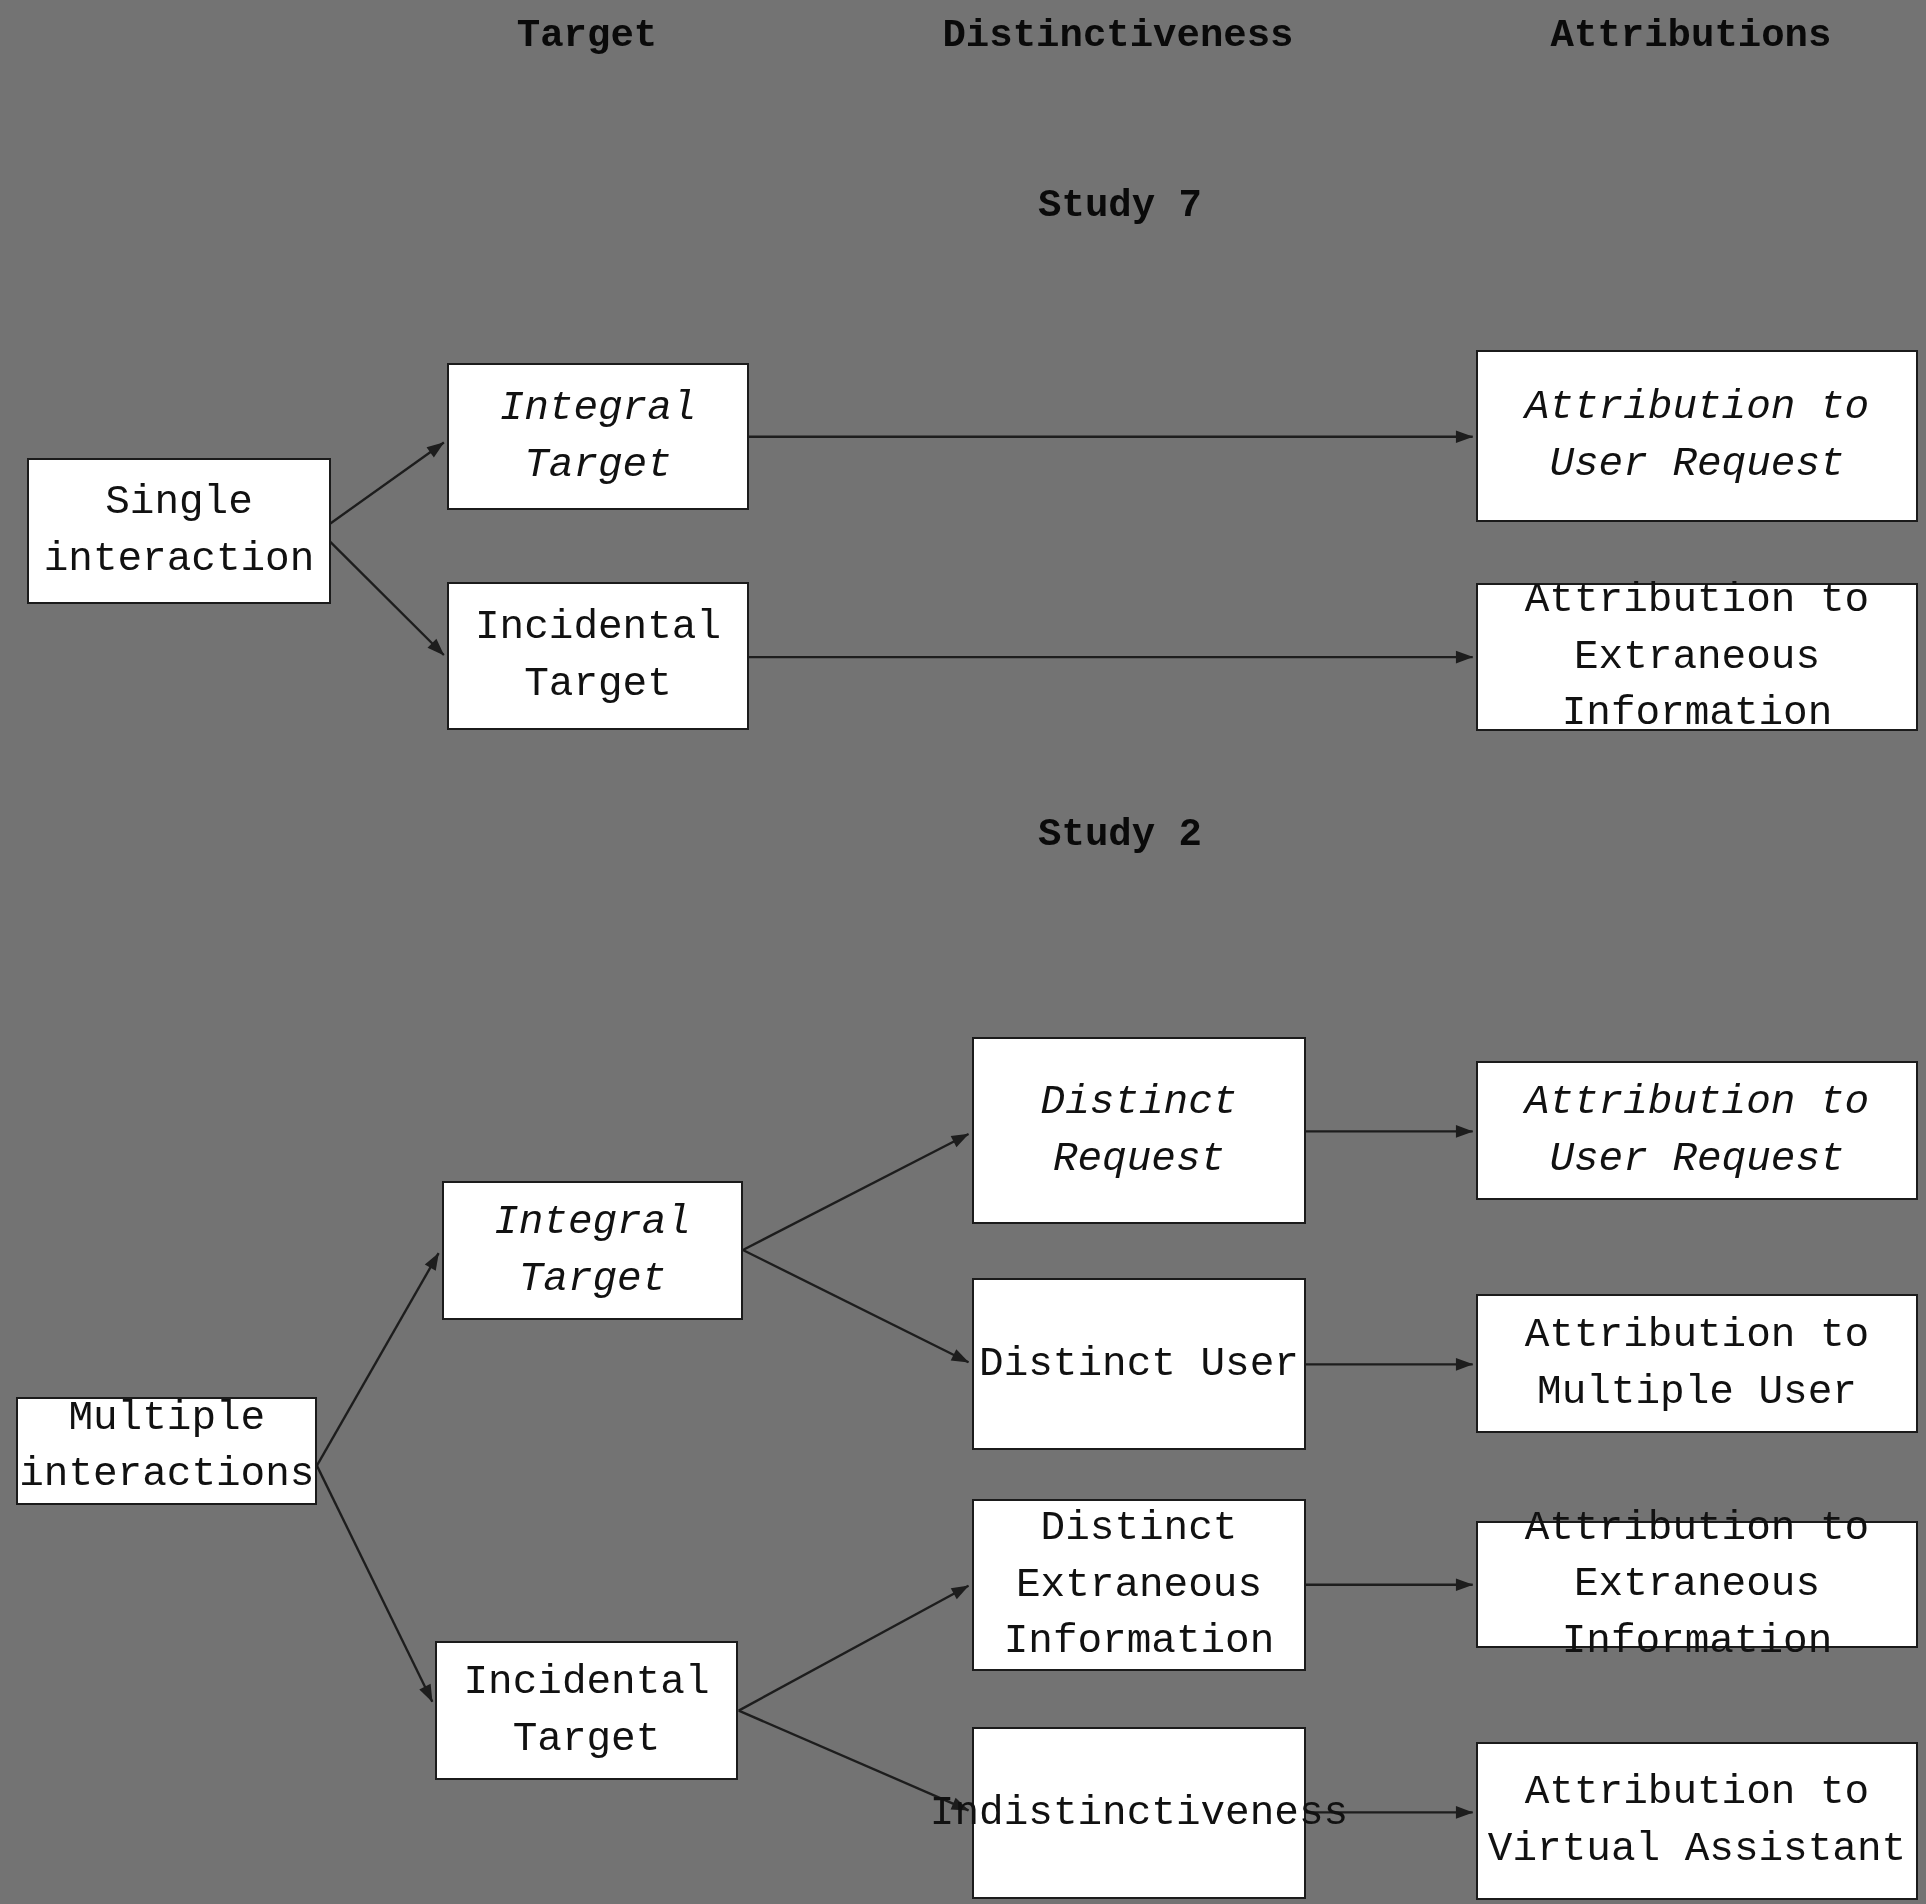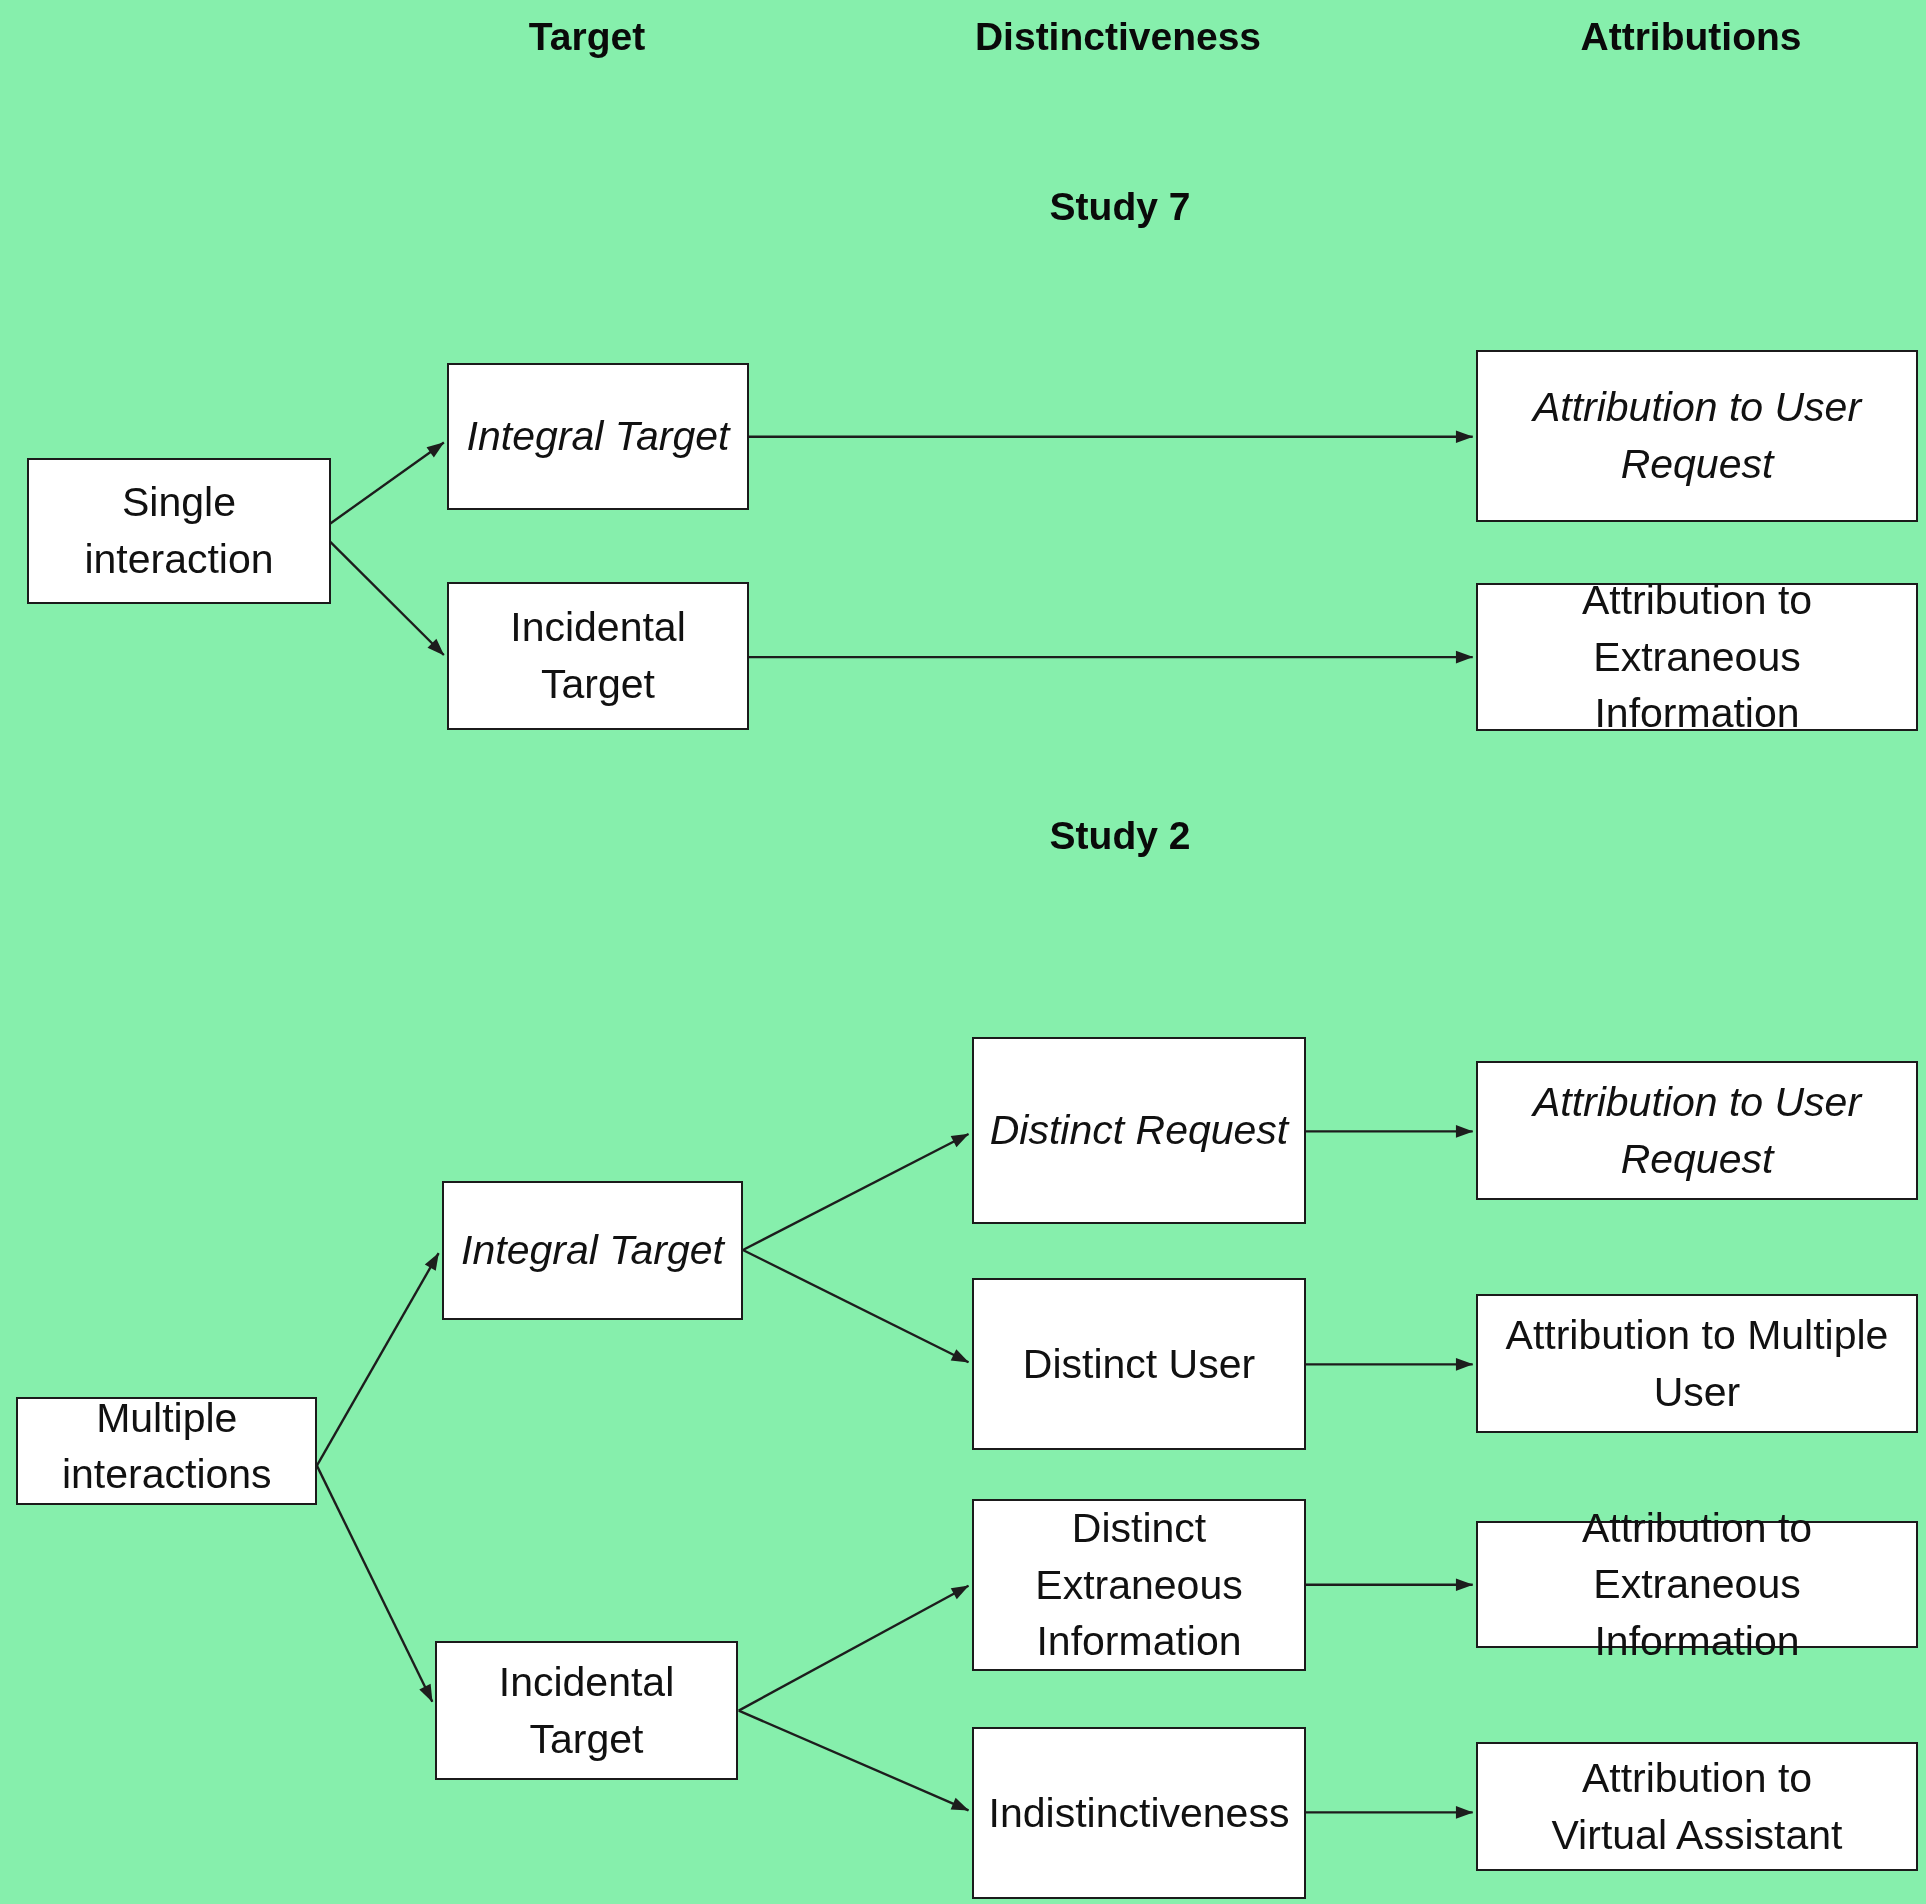--- a/index.html
+++ b/index.html
@@ -4,22 +4,22 @@
 <style>
   html, body {
     margin: 0;
     padding: 0;
     background: #ffffff;
   }
   #canvas {
     position: relative;
     width: 1926px;
     height: 1905px;
-    background: #86efac;
-    font-family: Liberation Sans, sans-serif;
+    background: #737373;
+    font-family: Liberation Mono, monospace;
     color: #000000;
     overflow: hidden;
   }
   .col-header, .study-title {
     position: absolute;
     transform: translateX(-50%);
     font-size: 39px;
     font-weight: bold;
     line-height: 47px;
     white-space: nowrap;
@@ -132,19 +132,19 @@
   <div class="node italic" style="left:1476px; top:1061px; width:442px; height:139px;">
     <span>Attribution to User Request</span>
   </div>
   <div class="node" style="left:1476px; top:1294px; width:442px; height:139px;">
     <span>Attribution to Multiple User</span>
   </div>
   <div class="node" style="left:1476px; top:1521px; width:442px; height:127px;">
     <span>Attribution to Extraneous
 Information</span>
   </div>
-  <div class="node" style="left:1476px; top:1742px; width:442px; height:129px;">
+  <div class="node" style="left:1476px; top:1742px; width:442px; height:158px;">
     <span>Attribution to
 Virtual Assistant</span>
   </div>
 
 </div>
 
 
 </body></html>

